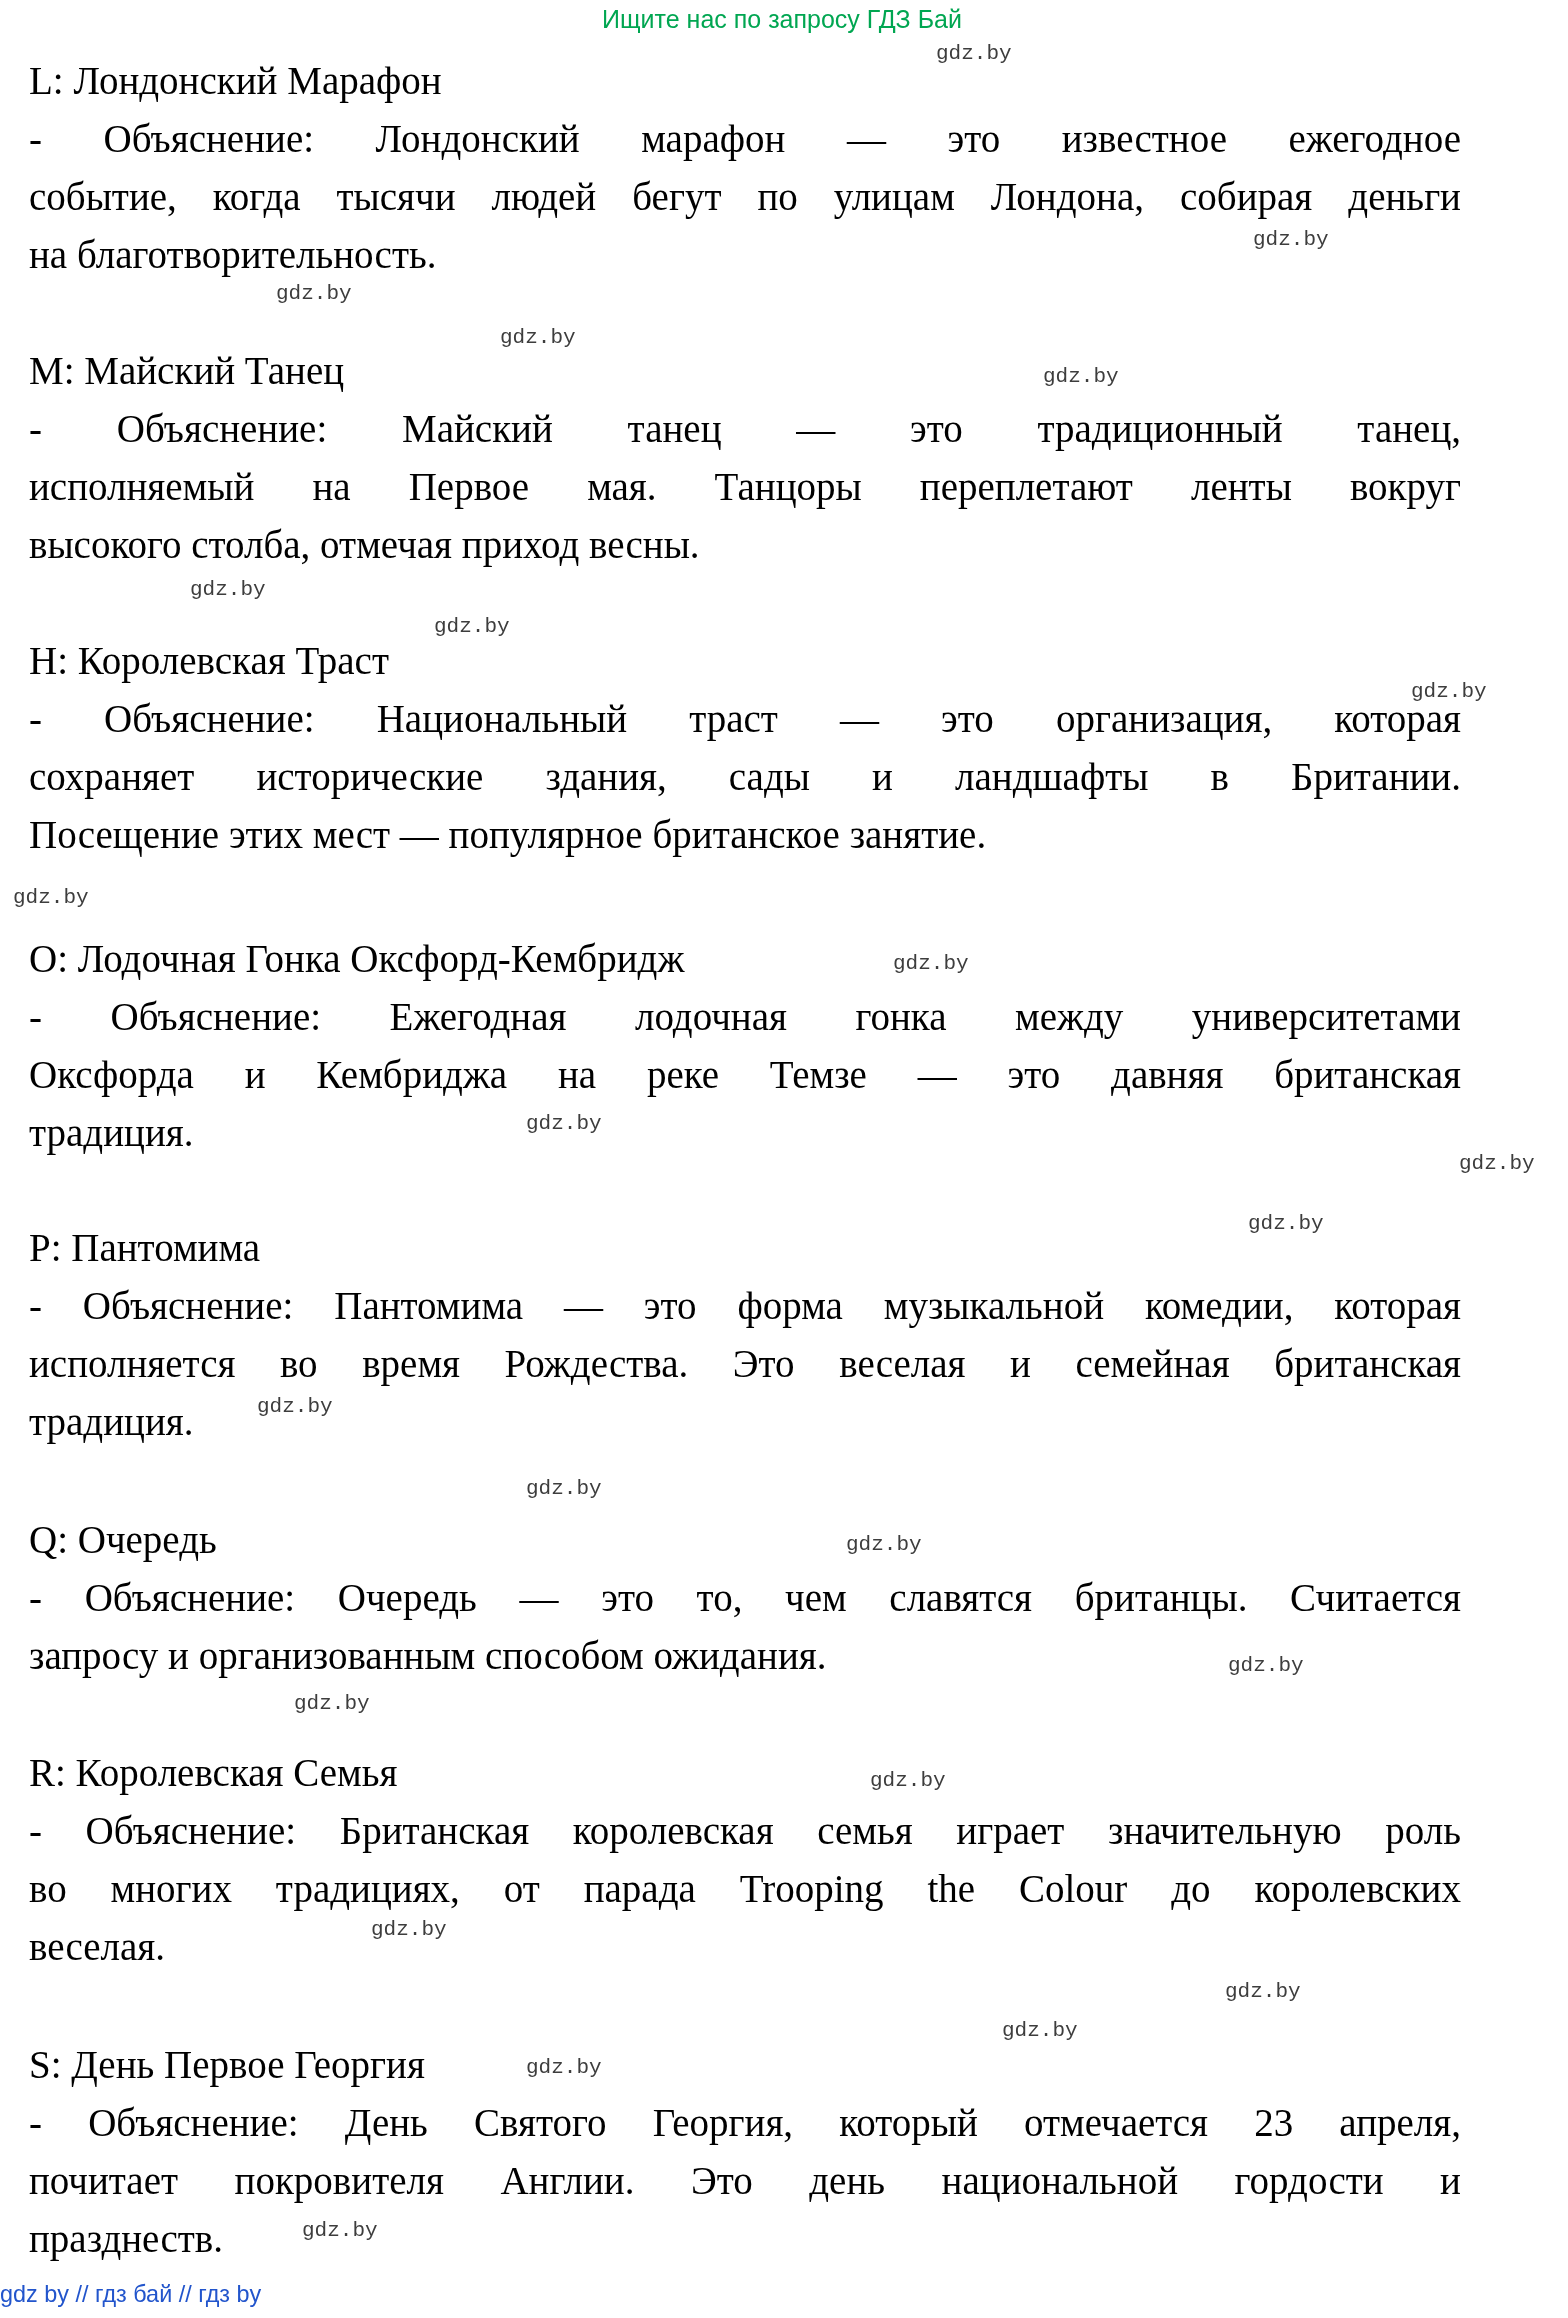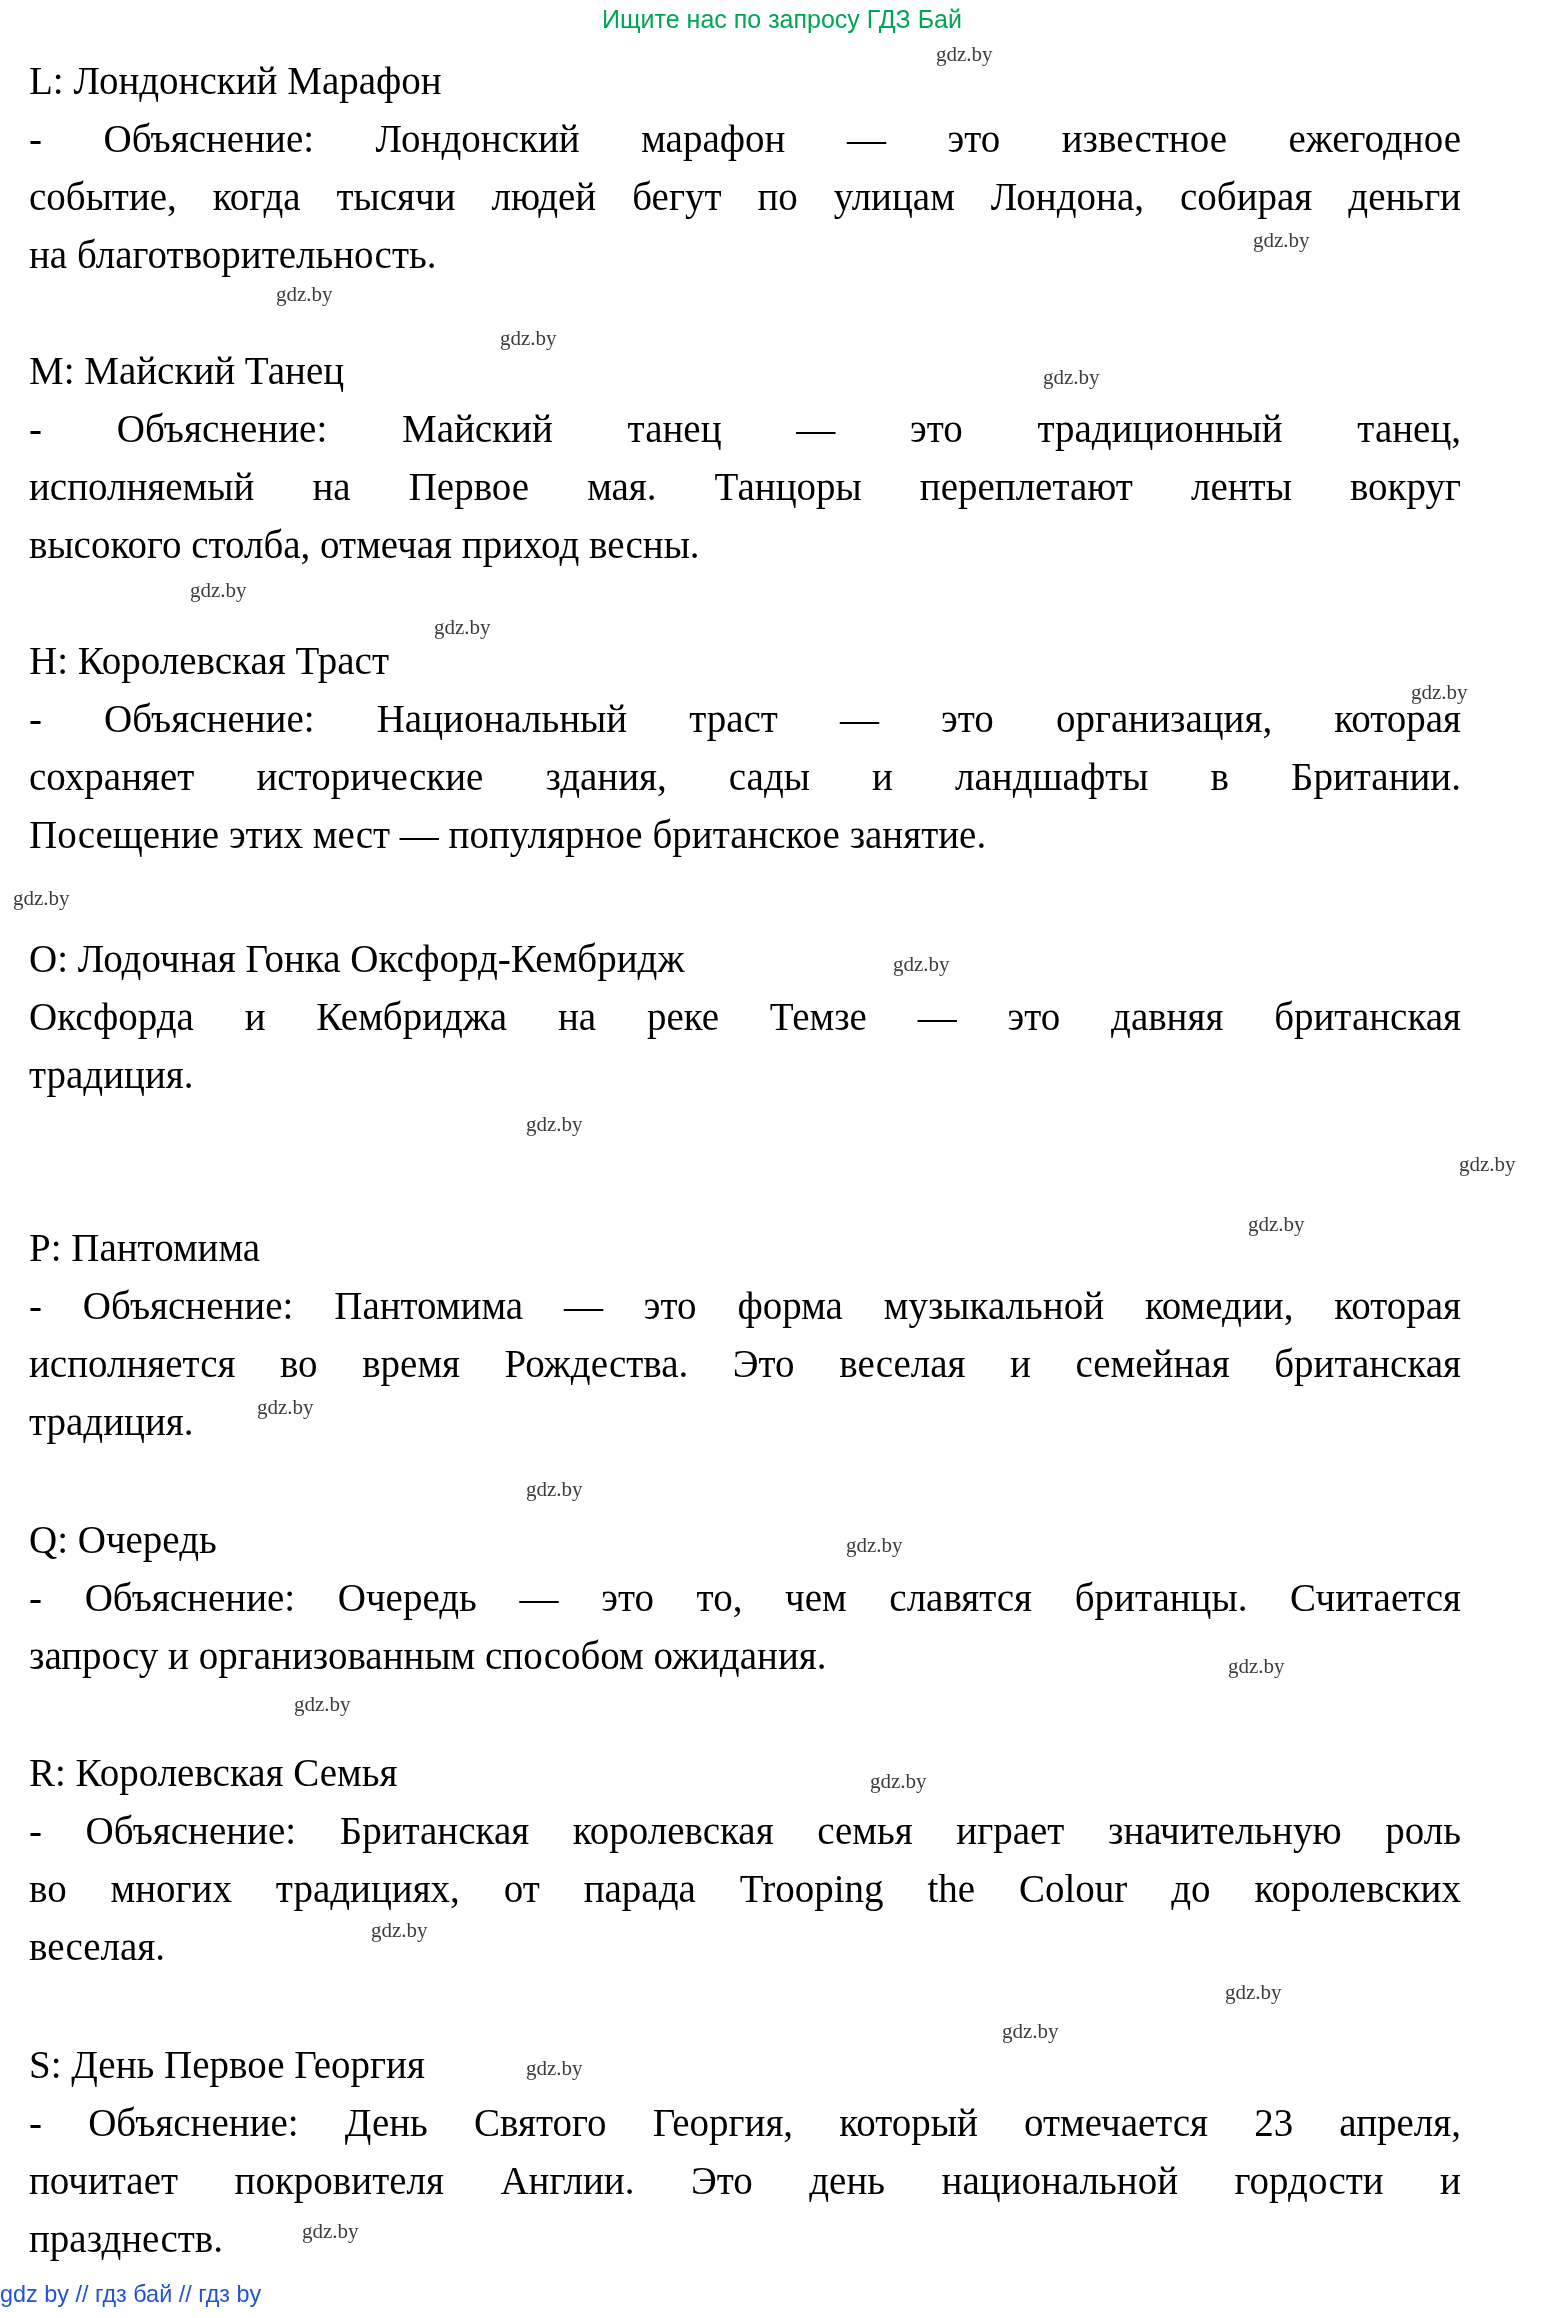--- a/index.html
+++ b/index.html
@@ -31,21 +31,21 @@
   }
   .heading { white-space: nowrap; }
   .ln {
     height: 58px;
     text-align: justify;
     text-align-last: justify;
   }
   .ln.last { text-align-last: left; }
   .wm {
     position: absolute;
-    font-family: Liberation Serif, serif;
+    font-family: Liberation Mono, monospace;
     font-size: 21px;
     color: var(--watermark-gray, #3d3d3d);
     white-space: nowrap;
   }
   .footer {
     position: absolute;
     top: 2281px;
     left: 0;
     width: 100%;
     text-align: left;
@@ -84,20 +84,21 @@
     <div class="para">
         <div class="ln">- Объяснение: Национальный траст — это организация, которая</div>
         <div class="ln">сохраняет исторические здания, сады и ландшафты в Британии.</div>
         <div class="ln last">Посещение этих мест — популярное британское занятие.</div>
       </div>
   </section>
 
   <section class="section" style="top:930px">
     <div class="heading">O: Лодочная Гонка Оксфорд-Кембридж</div>
     <div class="para">
+        <div class="ln">- Объяснение: Ежегодная лодочная гонка между университетами</div>
         <div class="ln">Оксфорда и Кембриджа на реке Темзе — это давняя британская</div>
         <div class="ln last">традиция.</div>
       </div>
   </section>
 
   <section class="section" style="top:1219px">
     <div class="heading">P: Пантомима</div>
     <div class="para">
         <div class="ln">- Объяснение: Пантомима — это форма музыкальной комедии, которая</div>
         <div class="ln">исполняется во время Рождества. Это веселая и семейная британская</div>

